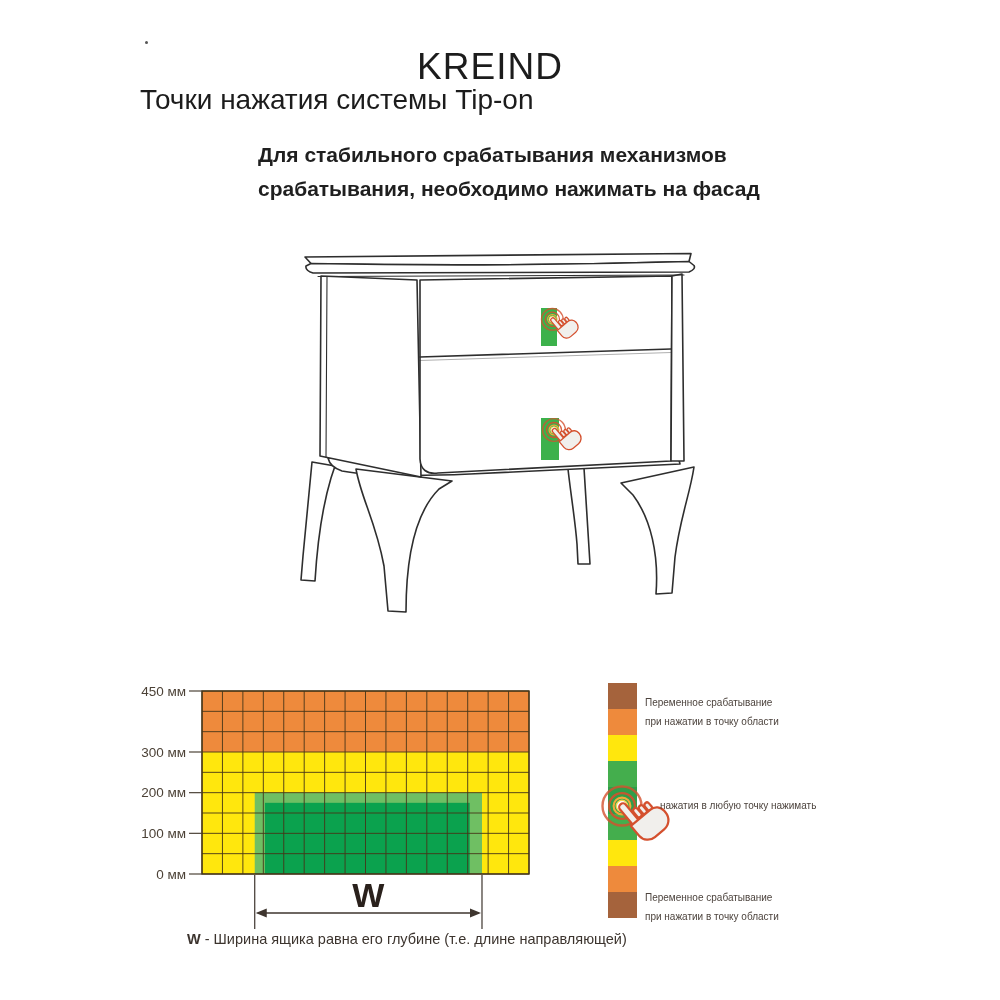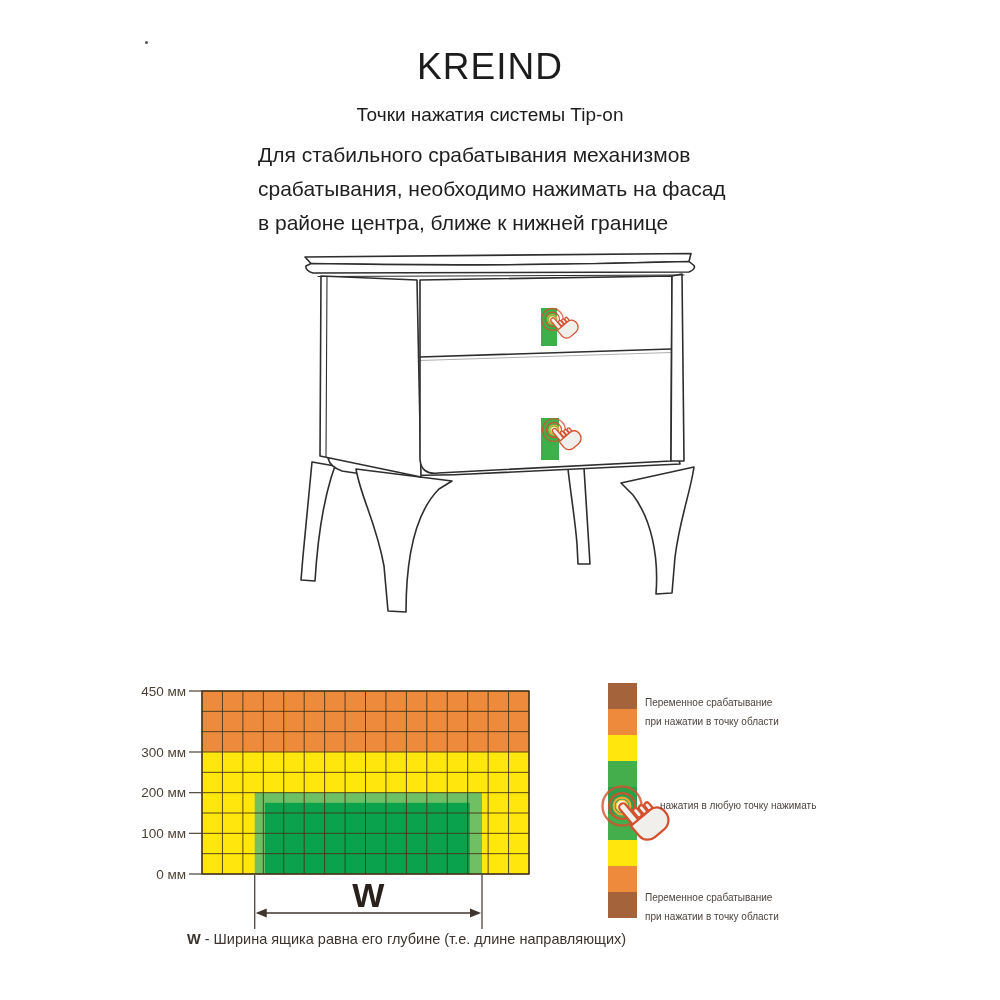--- a/index.html
+++ b/index.html
@@ -3,22 +3,22 @@
 <meta charset="utf-8">
 <style>
   html,body{margin:0;padding:0;}
   body{
     width:1000px;height:1000px;position:relative;background:#ffffff;
     font-family:"Liberation Sans", sans-serif;color:#1d1d1d;overflow:hidden;
   }
   .abs{position:absolute;}
   .stray-dot{left:145px;top:41px;width:3px;height:3px;background:#555;border-radius:50%;}
   .brand{left:140px;top:46px;width:700px;text-align:center;font-size:37px;letter-spacing:1px;color:#1c1c1c;}
-  .subtitle{left:140px;top:84px;width:700px;text-align:center;font-size:19px;color:#1c1c1c;margin-top:20px;}
-  .desc{left:258px;top:138px;width:520px;font-size:21px;line-height:34px;color:#1f1f1f;}
+  .subtitle{left:140px;top:84px;width:700px;font-size:28px;color:#1c1c1c;}
+  .desc{left:258px;top:138px;width:520px;font-size:21px;line-height:34px;color:#1f1f1f;font-weight:bold;}
   .furn-svg{left:280px;top:240px;width:445px;height:405px;}
   .chart-svg{left:140px;top:670px;width:420px;height:290px;}
   .tick{font-size:13.5px;fill:#4c4237;}
   .wlabel{font-size:34px;font-weight:bold;fill:#2a211c;}
   .footnote{left:187px;top:931px;font-size:14.5px;color:#3c342e;}
   .footnote b{font-weight:bold;}
   .legend-bar{left:608px;top:683px;width:29px;height:235px;display:flex;flex-direction:column;}
   .legend-seg{width:29px;flex:1 1 0;}
   .legend-text{font-size:10px;line-height:19px;color:#4d443e;}
   .lt1{left:645px;top:693px;}
@@ -48,21 +48,20 @@
 </svg>
 
 <div class="abs stray-dot"></div>
 
 <div class="abs brand">KREIND</div>
 <div class="abs subtitle">Точки нажатия системы Tip-on</div>
 
 <div class="abs desc">
   <div>Для стабильного срабатывания механизмов</div>
   <div>срабатывания, необходимо нажимать на фасад</div>
-  <div>в районе центра, ближе к нижней границе</div>
 </div>
 
 <svg class="abs furn-svg" viewBox="280 240 445 405">
   <g fill="#ffffff" stroke="#2e2e2e" stroke-width="1.6" stroke-linejoin="round" stroke-linecap="round">
 
     <path d="M312,462 C309,492 306,524 303,556 L301,580 L315,581 C317,548 322,508 331,478 L335,466 Z"></path>
     <path d="M567,460 C570,490 575,518 577,544 L578,564 L590,564 C588,532 586,500 584,468 L583,458 Z"></path>
 
     <path d="M328,458 L678,456 L680,464 Q560,470 470,474 Q380,478 342,471 Q330,467 328,458 Z"></path>
 
@@ -131,21 +130,21 @@
     <line x1="189" y1="874" x2="202" y2="874" stroke="#4c4237" stroke-width="1.2"></line>
     <text x="186" y="878.5" text-anchor="end" class="tick">0 мм</text>
     <line x1="254.72875" y1="875" x2="254.72875" y2="929" stroke="#3e352e" stroke-width="1.2"></line>
     <line x1="481.99375" y1="875" x2="481.99375" y2="929" stroke="#3e352e" stroke-width="1.2"></line>
     <line x1="257.72875" y1="913" x2="478.99375" y2="913" stroke="#3e352e" stroke-width="1.3"></line>
     <polygon points="255.72875,913 266.72875,908.5 266.72875,917.5" fill="#3e352e"></polygon>
     <polygon points="480.99375,913 469.99375,908.5 469.99375,917.5" fill="#3e352e"></polygon>
     <text x="368.36125" y="907" text-anchor="middle" class="wlabel">W</text>
   </svg>
 
-<div class="abs footnote"><b>W</b><span> - Ширина ящика равна его глубине (т.е. длине направляющих)</span></div>
+<div class="abs footnote"><b>W</b><span> - Ширина ящика равна его глубине (т.е. длине направляющей)</span></div>
 
 <div id="legend-bar" class="abs legend-bar">
     <div class="legend-seg" style="background: rgb(165, 99, 60);"></div>
     <div class="legend-seg" style="background: rgb(238, 138, 60);"></div>
     <div class="legend-seg" style="background: rgb(255, 231, 13);"></div>
     <div class="legend-seg" style="background: rgb(68, 174, 77);"></div>
     <div class="legend-seg" style="background: rgb(47, 158, 74);"></div>
     <div class="legend-seg" style="background: rgb(68, 174, 77);"></div>
     <div class="legend-seg" style="background: rgb(255, 231, 13);"></div>
     <div class="legend-seg" style="background: rgb(238, 138, 60);"></div>

